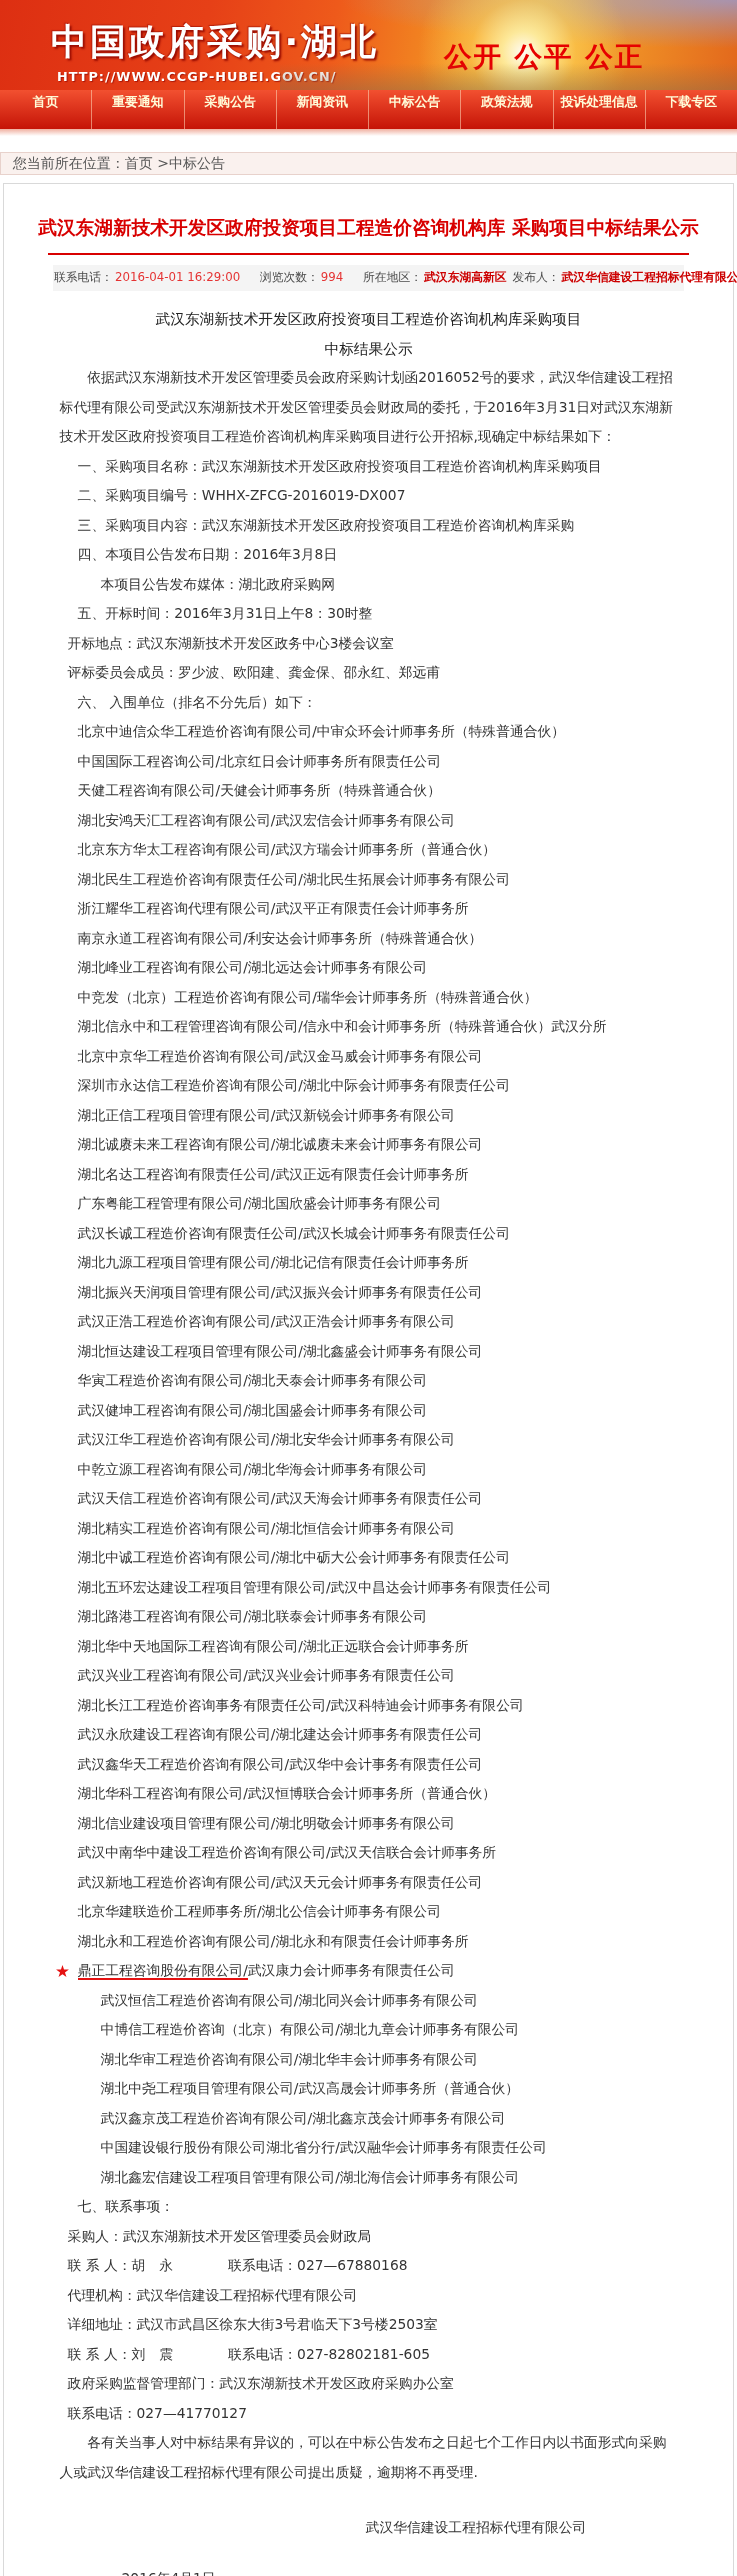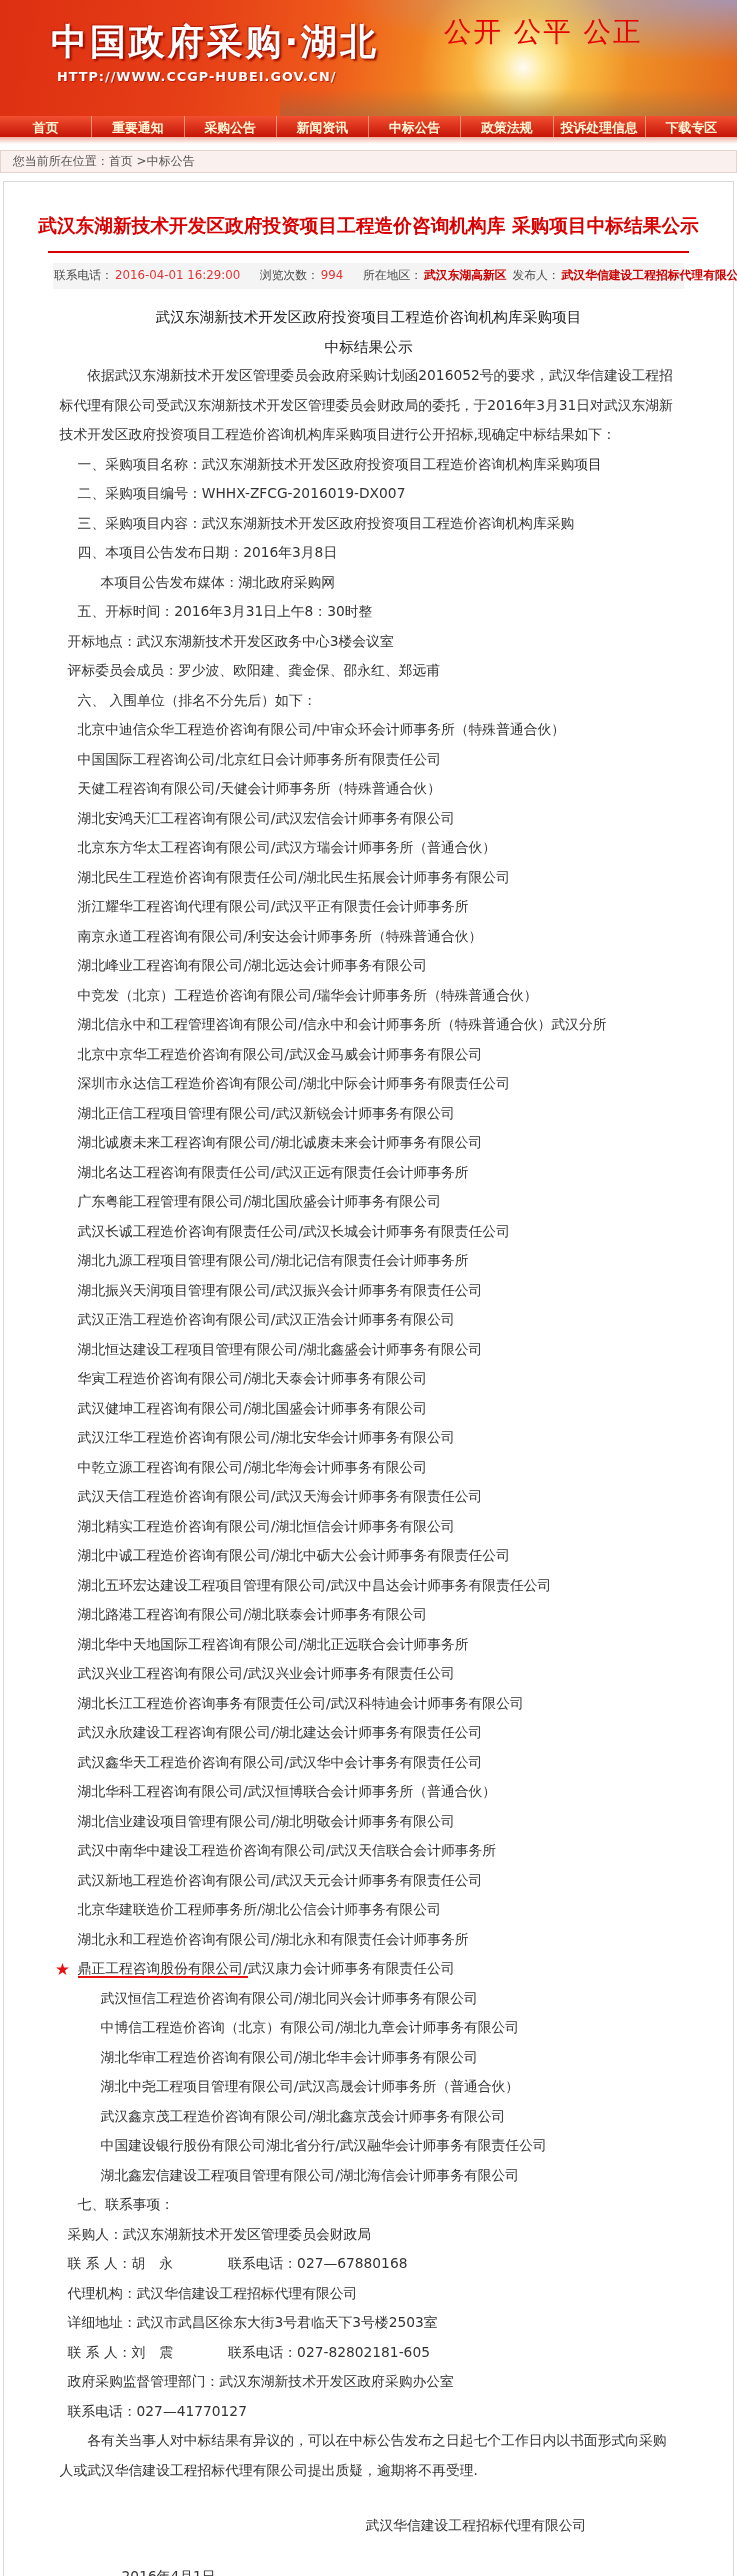--- a/index.html
+++ b/index.html
@@ -1,41 +1,41 @@
 <!DOCTYPE html>
 <html><head>
 <meta charset="utf-8">
 <style>
   html,body{margin:0;padding:0;}
   body{width:737px;background:#ffffff;font-family:"DejaVu Sans","Liberation Sans",sans-serif;}
 
   
-  .banner{position:relative;height:116px;overflow:hidden;
+  .banner{position:relative;height:90px;overflow:hidden;
     background:
       radial-gradient(circle at 71% 58%, rgba(255,255,255,.95) 0%, rgba(255,243,170,.85) 4%, rgba(255,210,90,.5) 10%, rgba(255,190,60,0) 20%),
       radial-gradient(ellipse at 100% 0%, rgba(148,160,224,.75) 0%, rgba(148,160,224,0) 38%),
       linear-gradient(100deg,#dd2f12 0%,#e64017 28%,#ee5a1b 45%,#f28c22 60%,#f7b835 72%,#ef8f26 85%,#e2671c 100%);}
   .banner::after{content:"";position:absolute;left:38%;right:0;bottom:0;height:27.5px;
     background:linear-gradient(rgba(255,255,255,0),rgba(135,105,75,.45));}
   .site-title{position:absolute;left:51px;top:17.7px;font-size:36px;font-weight:bold;color:#ffffff;
     letter-spacing:2.9px;text-shadow:2px 2px 2px rgba(150,10,0,.95),-1px -1px 1px rgba(150,10,0,.6);}
   .site-url{position:absolute;left:57px;top:69px;font-size:12.8px;font-weight:bold;color:#ffffff;
     letter-spacing:1px;text-shadow:1px 1px 1px rgba(150,10,0,.75);}
-  .slogan{position:absolute;left:444px;top:14px;font-size:27.5px;font-weight:normal;color:#e60000;letter-spacing:2px;}
+  .slogan{position:absolute;left:444px;top:39px;font-size:27.5px;font-weight:bold;color:#e60000;letter-spacing:2px;}
 
   
-  .nav{display:flex;height:21px;background:linear-gradient(#f25030,#c51407);}
+  .nav{display:flex;height:39px;background:linear-gradient(#f25030,#c51407);}
   .nav-item{flex:1;text-align:center;line-height:24.6px;font-size:12.8px;font-weight:bold;color:#fffbd8;
     border-right:1px solid rgba(255,220,190,.55);cursor:pointer;white-space:nowrap;}
   .nav-item:last-child{border-right:none;}
   .nav-fade{height:6.9px;background:linear-gradient(#f0b0a0,#ffffff);}
 
   
-  .breadcrumb{margin-top:6px;border:1px solid #e8d2cc;background:#faf1ee;height:21.6px;line-height:21.6px;
-    font-size:12px;color:#555;padding-left:11.8px;}
+  .breadcrumb{margin-top:16px;border:1px solid #e8d2cc;background:#faf1ee;height:21.6px;line-height:21.6px;
+    font-size:14px;color:#555;padding-left:11.8px;}
 
   
   .panel{margin:7.9px 2.9px 0;border:1px solid #d9d9d9;background:#fff;padding-bottom:27.5px;}
   .article-title{margin-top:31px;text-align:center;font-size:18.7px;font-weight:bold;color:#d80000;}
   .divider{height:2px;background:#d80000;margin:11.8px 44px 9.8px;}
   .meta{margin:0 49px;background:#f4f4f4;height:25.6px;line-height:25.6px;text-align:center;font-size:11.8px;color:#4a4a4a;white-space:nowrap;}
   .meta span{margin:0 1px;}
   .meta .gap{display:inline-block;width:15.7px;}
   .meta .red{color:#e53333;}
   .meta .redbold{color:#cc0000;font-weight:bold;}

